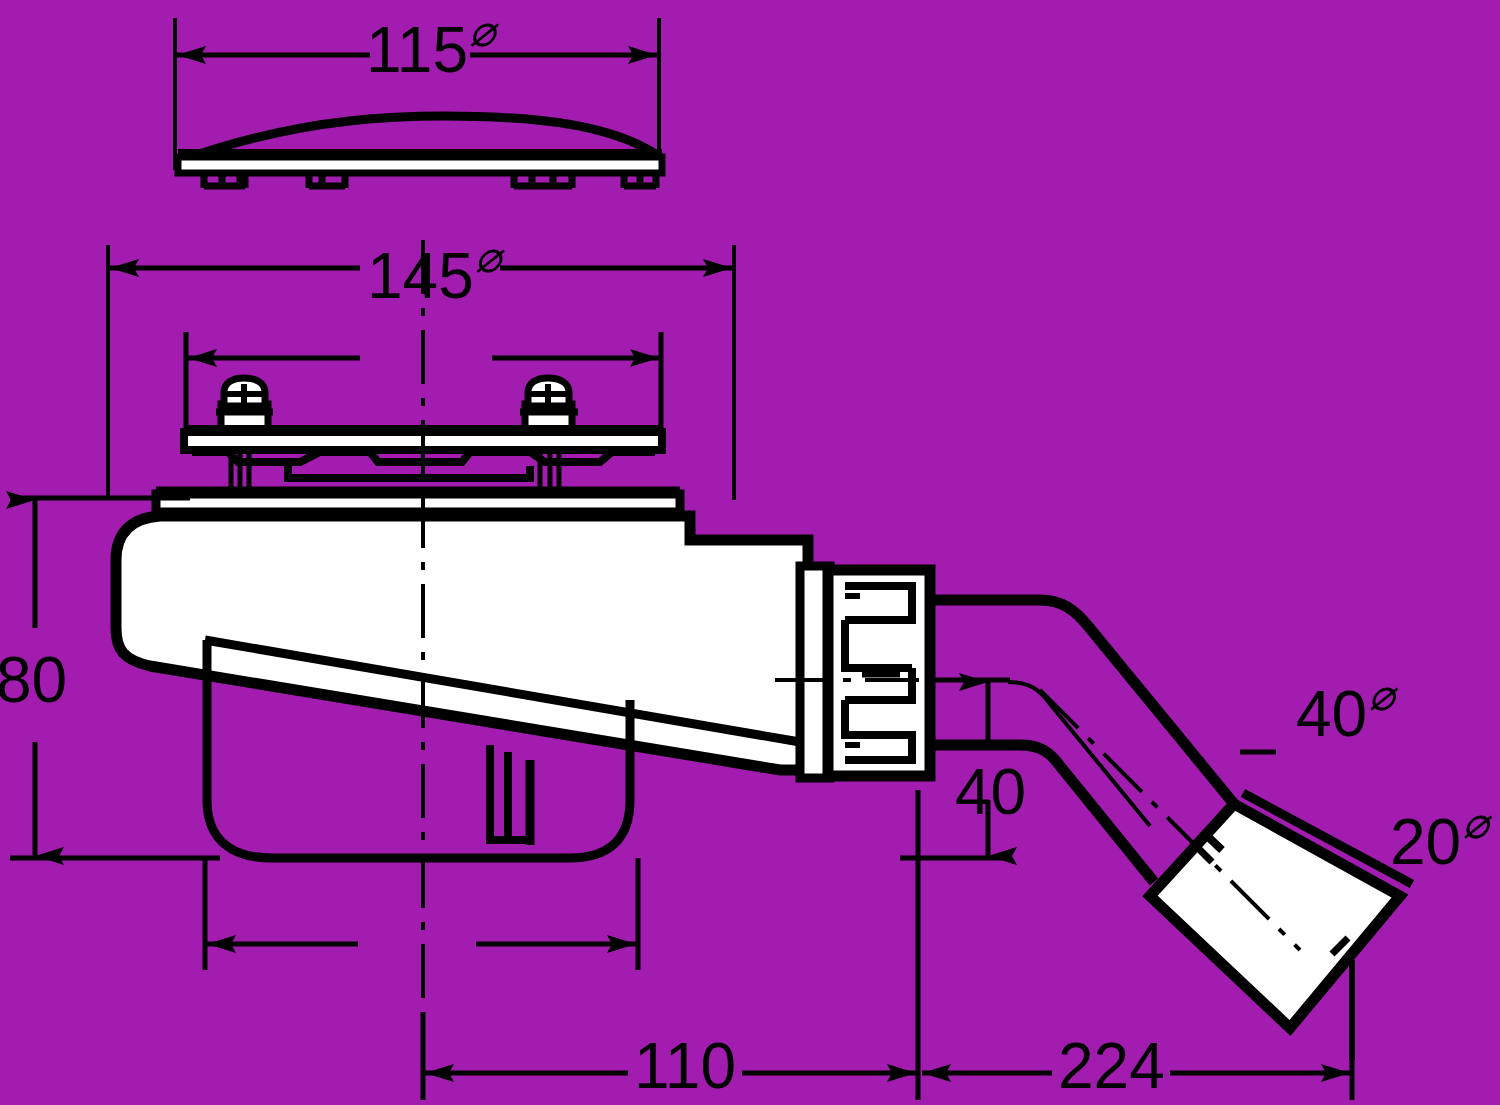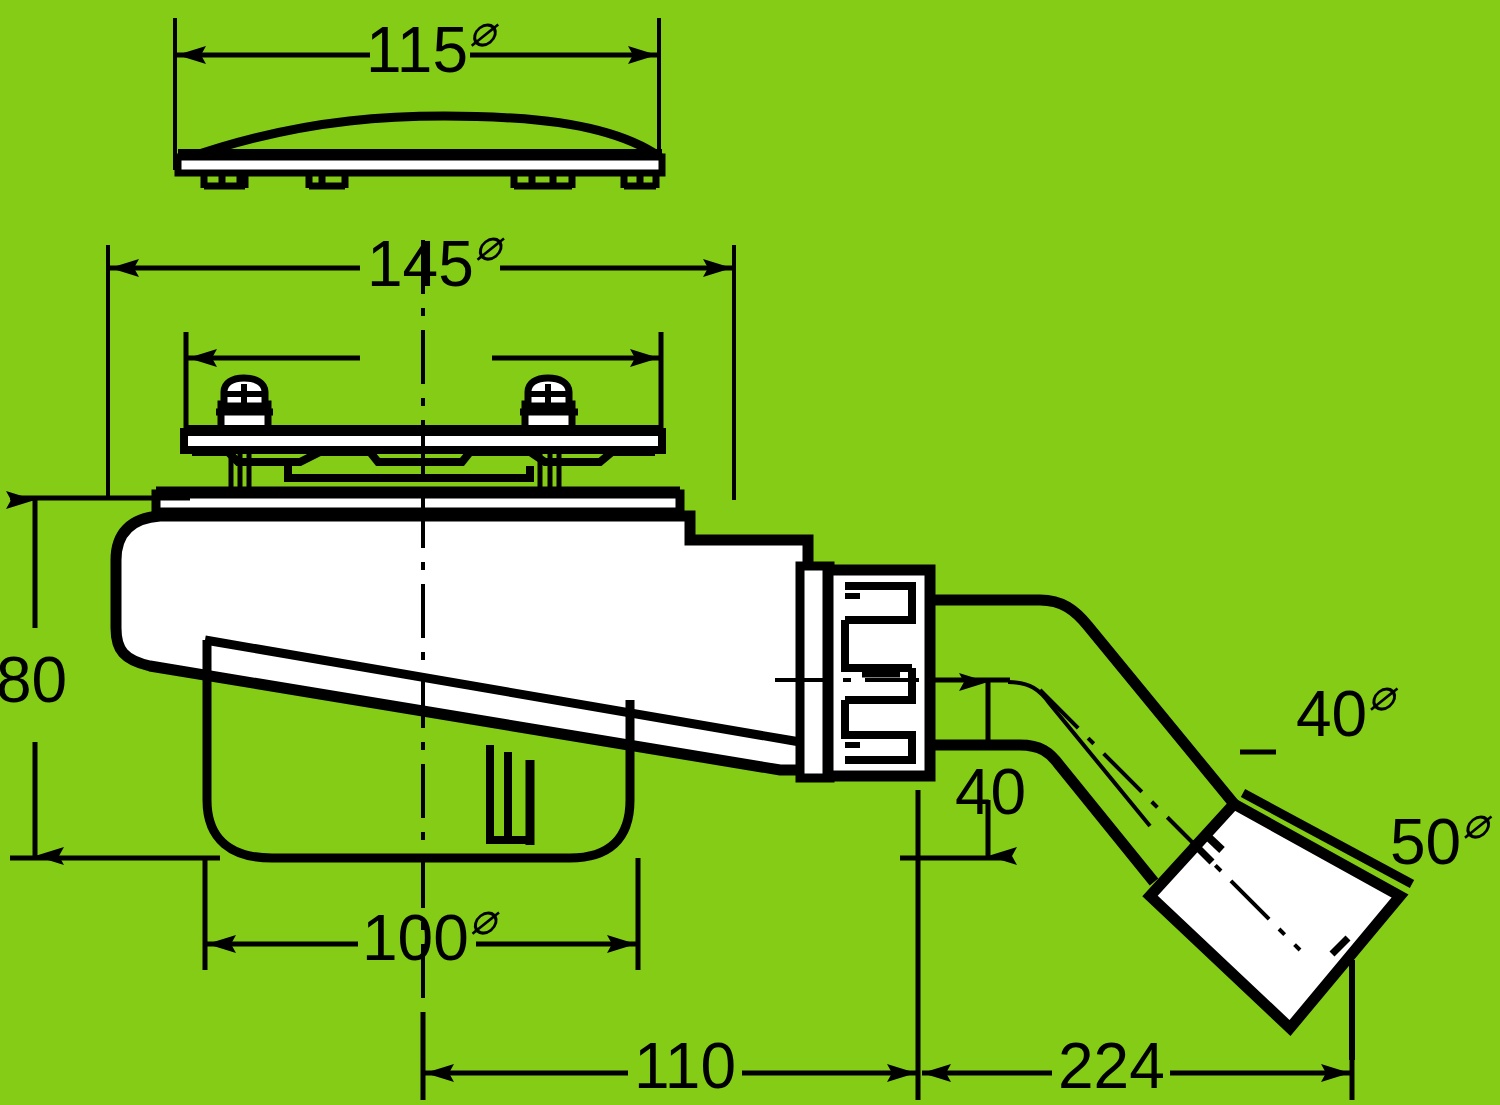--- a/index.html
+++ b/index.html
@@ -1,21 +1,21 @@
 <!DOCTYPE html>
 <html><head>
 <meta charset="utf-8">
 <title>Shower Drain Technical Drawing</title>
 <style>
   html,body{margin:0;padding:0;background:#ffffff;}
   body{font-family:"Liberation Sans", sans-serif;}
   #sheet{
     position:relative;
     width:1500px;height:1105px;
-    background:#84cc16;
+    background:#a21caf;
     overflow:hidden;
   }
   #sheet svg{position:absolute;left:0;top:0;}
   .dimtext{
     position:absolute;
     font-family:"Liberation Sans", sans-serif;
     color:#000000;
     white-space:nowrap;
     line-height:1;
     user-select:none;
@@ -245,43 +245,40 @@
         <line x1="1170" y1="1073" x2="1350" y2="1073" stroke="#000" stroke-width="5" marker-end="url(#arrR)"></line>
       </g>
 
     </g>
   </svg>
 
   <div class="dimtext" style="left:366px;top:18px;">
     <span class="num">115</span><span class="dia">⌀</span>
   </div>
 
-  <div class="dimtext" style="left:367px;top:232px;text-align:center;">
+  <div class="dimtext" style="left:367px;top:244px;text-align:center;">
     <span class="num">145</span><span class="dia">⌀</span>
   </div>
 
 
   <div class="dimtext" style="left:-4px;top:648px;">
     <span class="num">80</span>
   </div>
 
-  <div class="dimtext" style="left:362px;top:906px;">
-    <span class="num">100</span><span class="dia">⌀</span>
-  </div>
 
   <div class="dimtext" style="left:955px;top:760px;">
     <span class="num">40</span>
   </div>
 
   <div class="dimtext" style="left:1248px;top:682px;margin-left:48px;">
     <span class="num">40</span><span class="dia">⌀</span>
   </div>
 
   <div class="dimtext" style="left:1390px;top:810px;">
-    <span class="num">50</span><span class="dia">⌀</span>
+    <span class="num">20</span><span class="dia">⌀</span>
   </div>
 
   <div class="dimtext" style="left:634px;top:1034px;">
     <span class="num">110</span>
   </div>
 
   <div class="dimtext" style="left:1058px;top:1034px;">
     <span class="num">224</span>
   </div>
 

